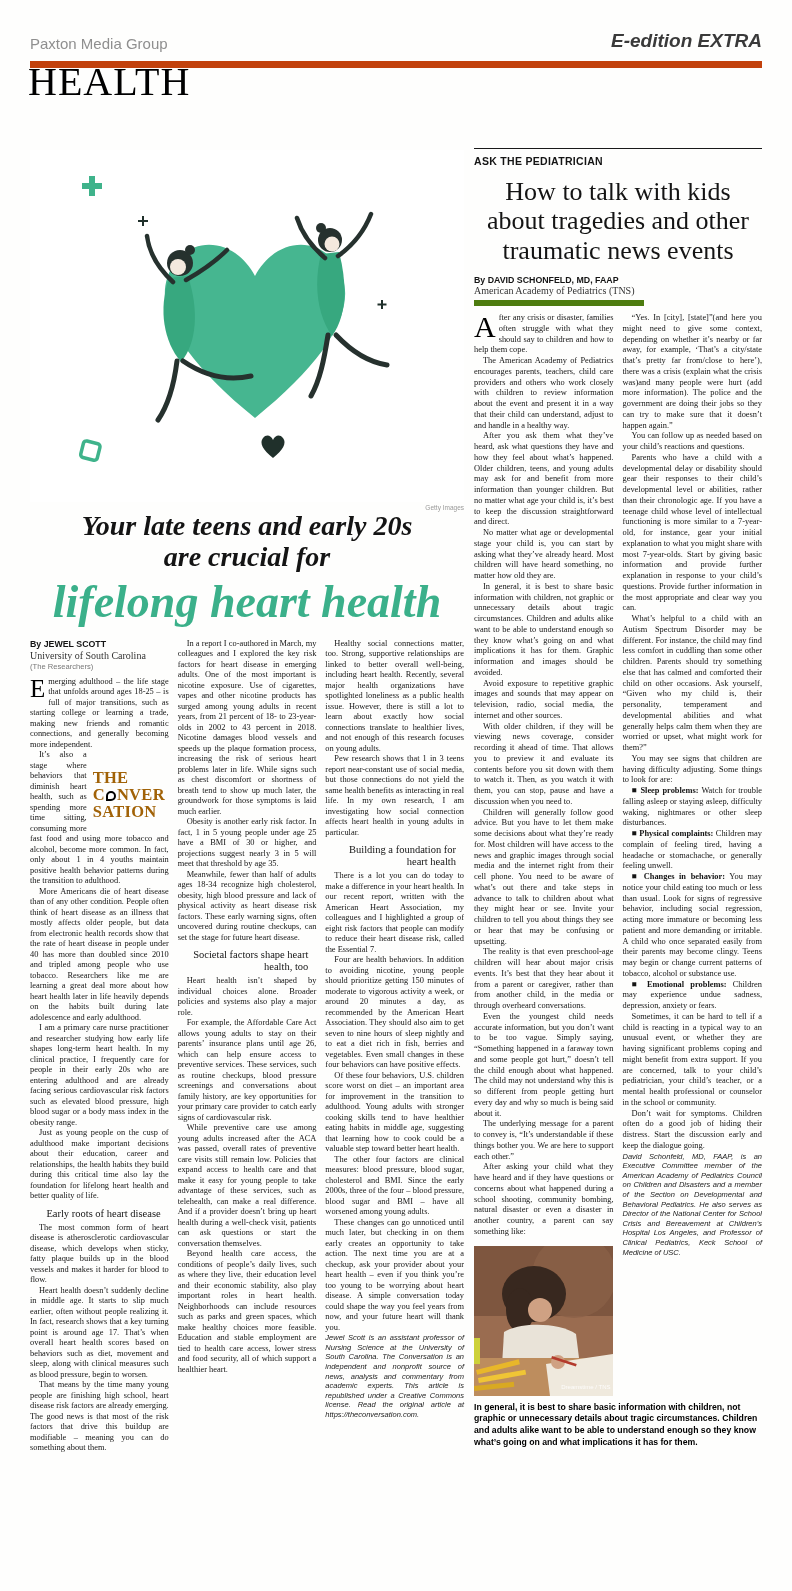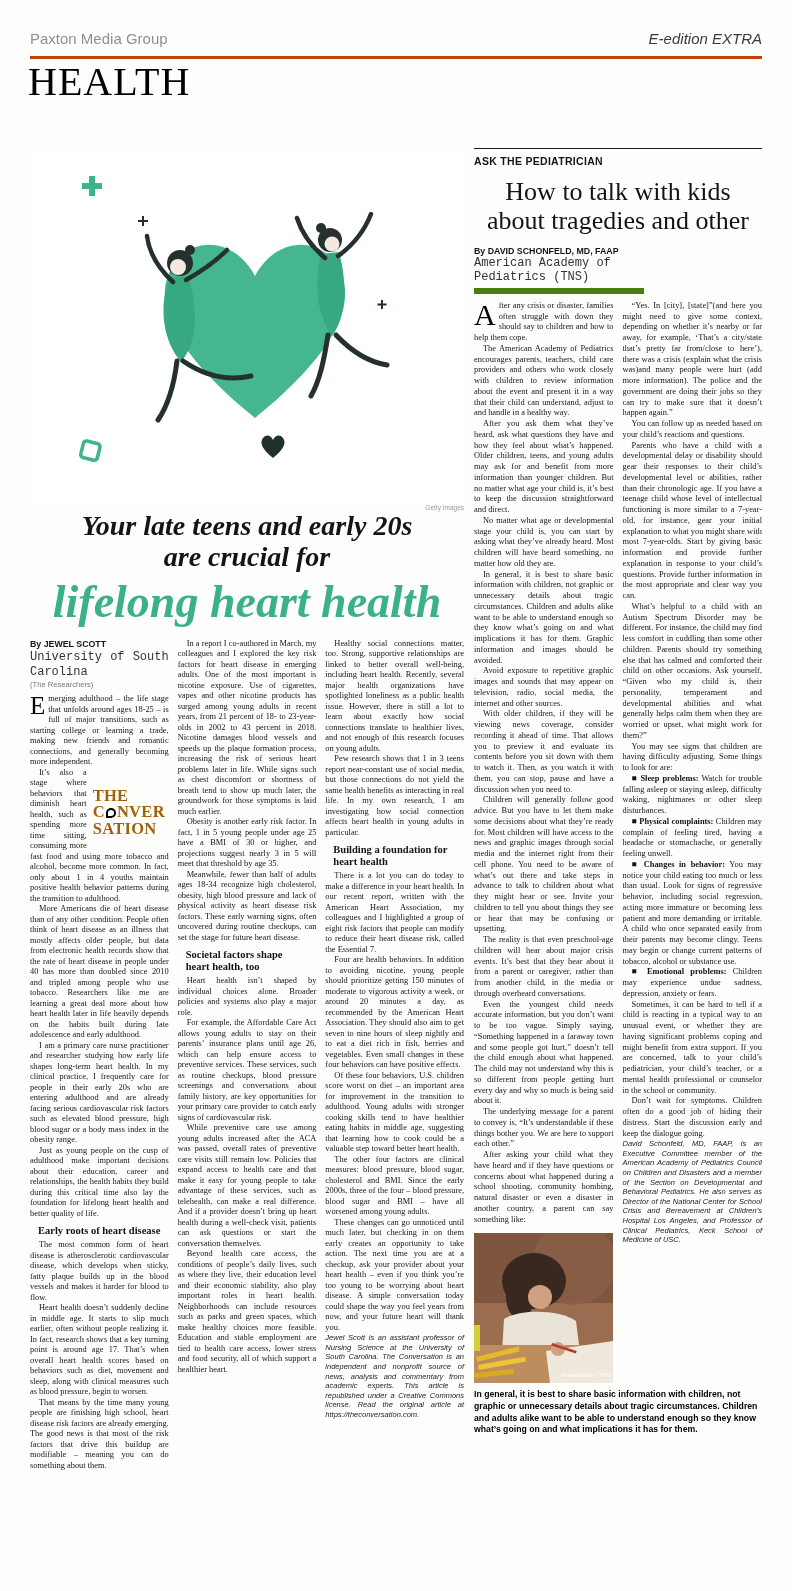--- a/index.html
+++ b/index.html
@@ -6,47 +6,47 @@
   html,body { margin:0; padding:0; background:#e8e8e8; }
   .page {
     position:relative; width:792px; height:1591px; margin:0 auto;
     background:#fefefd; overflow:hidden; color:#141414;
     font-family:"Liberation Serif", serif;
   }
   
   .masthead {
     position:absolute; top:30px; left:30px; right:30px;
     display:flex; justify-content:space-between; align-items:flex-end;
-    border-bottom:3px solid #c2410c; padding-bottom:9px;
+    border-bottom:7px solid #c2410c; padding-bottom:9px;
     font-family:"Liberation Sans", sans-serif;
   }
   .publisher { color:#8f8f8f; font-size:15px; }
-  .edition { color:#3a3a3a; font-size:15px; font-weight:normal; font-style:italic; }
+  .edition { color:#3a3a3a; font-size:19px; font-weight:bold; font-style:italic; }
   .section-title {
     position:absolute; top:58px; left:28px; margin:0;
     font-family:"Liberation Serif", serif; font-weight:500;
     font-size:40px; letter-spacing:1px; color:#000;
   }
   
   .left-article { position:absolute; top:150px; left:30px; width:434px; }
   .illus { margin:0; position:relative; }
   .illus svg { display:block; }
   .img-credit { text-align:right; font-family:"Liberation Sans",sans-serif; font-size:6.5px; color:#999; margin-top:2px; }
   .lh-top { font-style:italic; font-weight:700; font-size:28px; line-height:1.1; text-align:center; }
   .lh-accent { font-style:italic; font-weight:700; font-size:46px; line-height:1.0; text-align:center; color:#3bb08a; margin:6px 0 14px; }
   .byline { font-family:"Liberation Sans",sans-serif; font-weight:bold; font-size:8.8px; }
-  .byline-org { font-family:Liberation Mono, monospace; font-size:12px; color:#333; }
+  .byline-org { font-family:Liberation Serif, serif; font-size:10px; color:#333; }
   .byline-src { font-family:"Liberation Sans",sans-serif; font-size:7.6px; color:#777; margin-bottom:5px; }
   .cols { display:flex; gap:9px; }
   .col { flex:1 1 0; min-width:0; }
   .bodytext { font-size:8.4px; line-height:1.25; text-align:justify; }
   .bodytext p { margin:0; text-indent:9px; }
   .bodytext p.first { text-indent:0; }
   .dropcap { float:left; font-size:25px; line-height:21px; padding:1px 3px 0 0; color:#000; }
-  .subhead { font-size:10.5px; font-weight:bold; text-align:left; line-height:1.15; margin:6px 8px 3px; }
+  .subhead { font-size:10.5px; font-weight:normal; text-align:right; line-height:1.15; margin:6px 8px 3px; }
   .tagline { font-family:"Liberation Sans",sans-serif; font-style:italic; font-size:7.5px; line-height:1.28; color:#222; margin-top:3px; text-indent:0 !important; }
   
   .conv-logo {
     float:right; width:76px; margin:20px 0 4px 6px;
     font-family:Liberation Serif, serif; font-weight:700;
     font-size:16.5px; line-height:1.02; letter-spacing:.3px; color:#a16207;
     text-indent:0;
   }
   .bubble-o {
     display:inline-block; width:10px; height:10px;
@@ -190,30 +190,31 @@
         <p class="tagline">Jewel Scott is an assistant professor of Nursing Science at the University of South Carolina. The Conversation is an independent and nonprofit source of news, analysis and commentary from academic experts. This article is republished under a Creative Commons license. Read the original article at https://theconversation.com.</p>
       </div>
     </div>
   </section>
 
   <section class="right-article">
     <div class="kicker">ASK THE PEDIATRICIAN</div>
     <h2 class="ra-head">
       <span>How to talk with kids</span><br>
       <span>about tragedies and other</span><br>
+      <span>traumatic news events</span>
     </h2>
     <div class="ra-byline">
       <div class="byline">By DAVID SCHONFELD, MD, FAAP</div>
       <div class="byline-org">American Academy of Pediatrics (TNS)</div>
     </div>
 
     <div class="cols bodytext">
 
       <div class="col">
-        <p class="first"><span class="dropcap">A</span><span>fter any crisis or disaster, families often struggle with down they should say to children and how to help them cope.</span></p>
+        <p class="first"><span class="dropcap">A</span><span>fter any crisis or disaster, families often struggle with what they should say to children and how to help them cope.</span></p>
         <div>
             <p>The American Academy of Pediatrics encourages parents, teachers, child care providers and others who work closely with children to review information about the event and present it in a way that their child can understand, adjust to and handle in a healthy way.</p>
             <p>After you ask them what they’ve heard, ask what questions they have and how they feel about what’s happened. Older children, teens, and young adults may ask for and benefit from more information than younger children. But no matter what age your child is, it’s best to keep the discussion straightforward and direct.</p>
             <p>No matter what age or developmental stage your child is, you can start by asking what they’ve already heard. Most children will have heard something, no matter how old they are.</p>
             <p>In general, it is best to share basic information with children, not graphic or unnecessary details about tragic circumstances. Children and adults alike want to be able to understand enough so they know what’s going on and what implications it has for them. Graphic information and images should be avoided.</p>
             <p>Avoid exposure to repetitive graphic images and sounds that may appear on television, radio, social media, the internet and other sources.</p>
             <p>With older children, if they will be viewing news coverage, consider recording it ahead of time. That allows you to preview it and evaluate its contents before you sit down with them to watch it. Then, as you watch it with them, you can stop, pause and have a discussion when you need to.</p>
             <p>Children will generally follow good advice. But you have to let them make some decisions about what they’re ready for. Most children will have access to the news and graphic images through social media and the internet right from their cell phone. You need to be aware of what’s out there and take steps in advance to talk to children about what they might hear or see. Invite your children to tell you about things they see or hear that may be confusing or upsetting.</p>
             <p>The reality is that even preschool-age children will hear about major crisis events. It’s best that they hear about it from a parent or caregiver, rather than from another child, in the media or through overheard conversations.</p>
             <p>Even the youngest child needs accurate information, but you don’t want to be too vague. Simply saying, “Something happened in a faraway town and some people got hurt,” doesn’t tell the child enough about what happened. The child may not understand why this is so different from people getting hurt every day and why so much is being said about it.</p>

